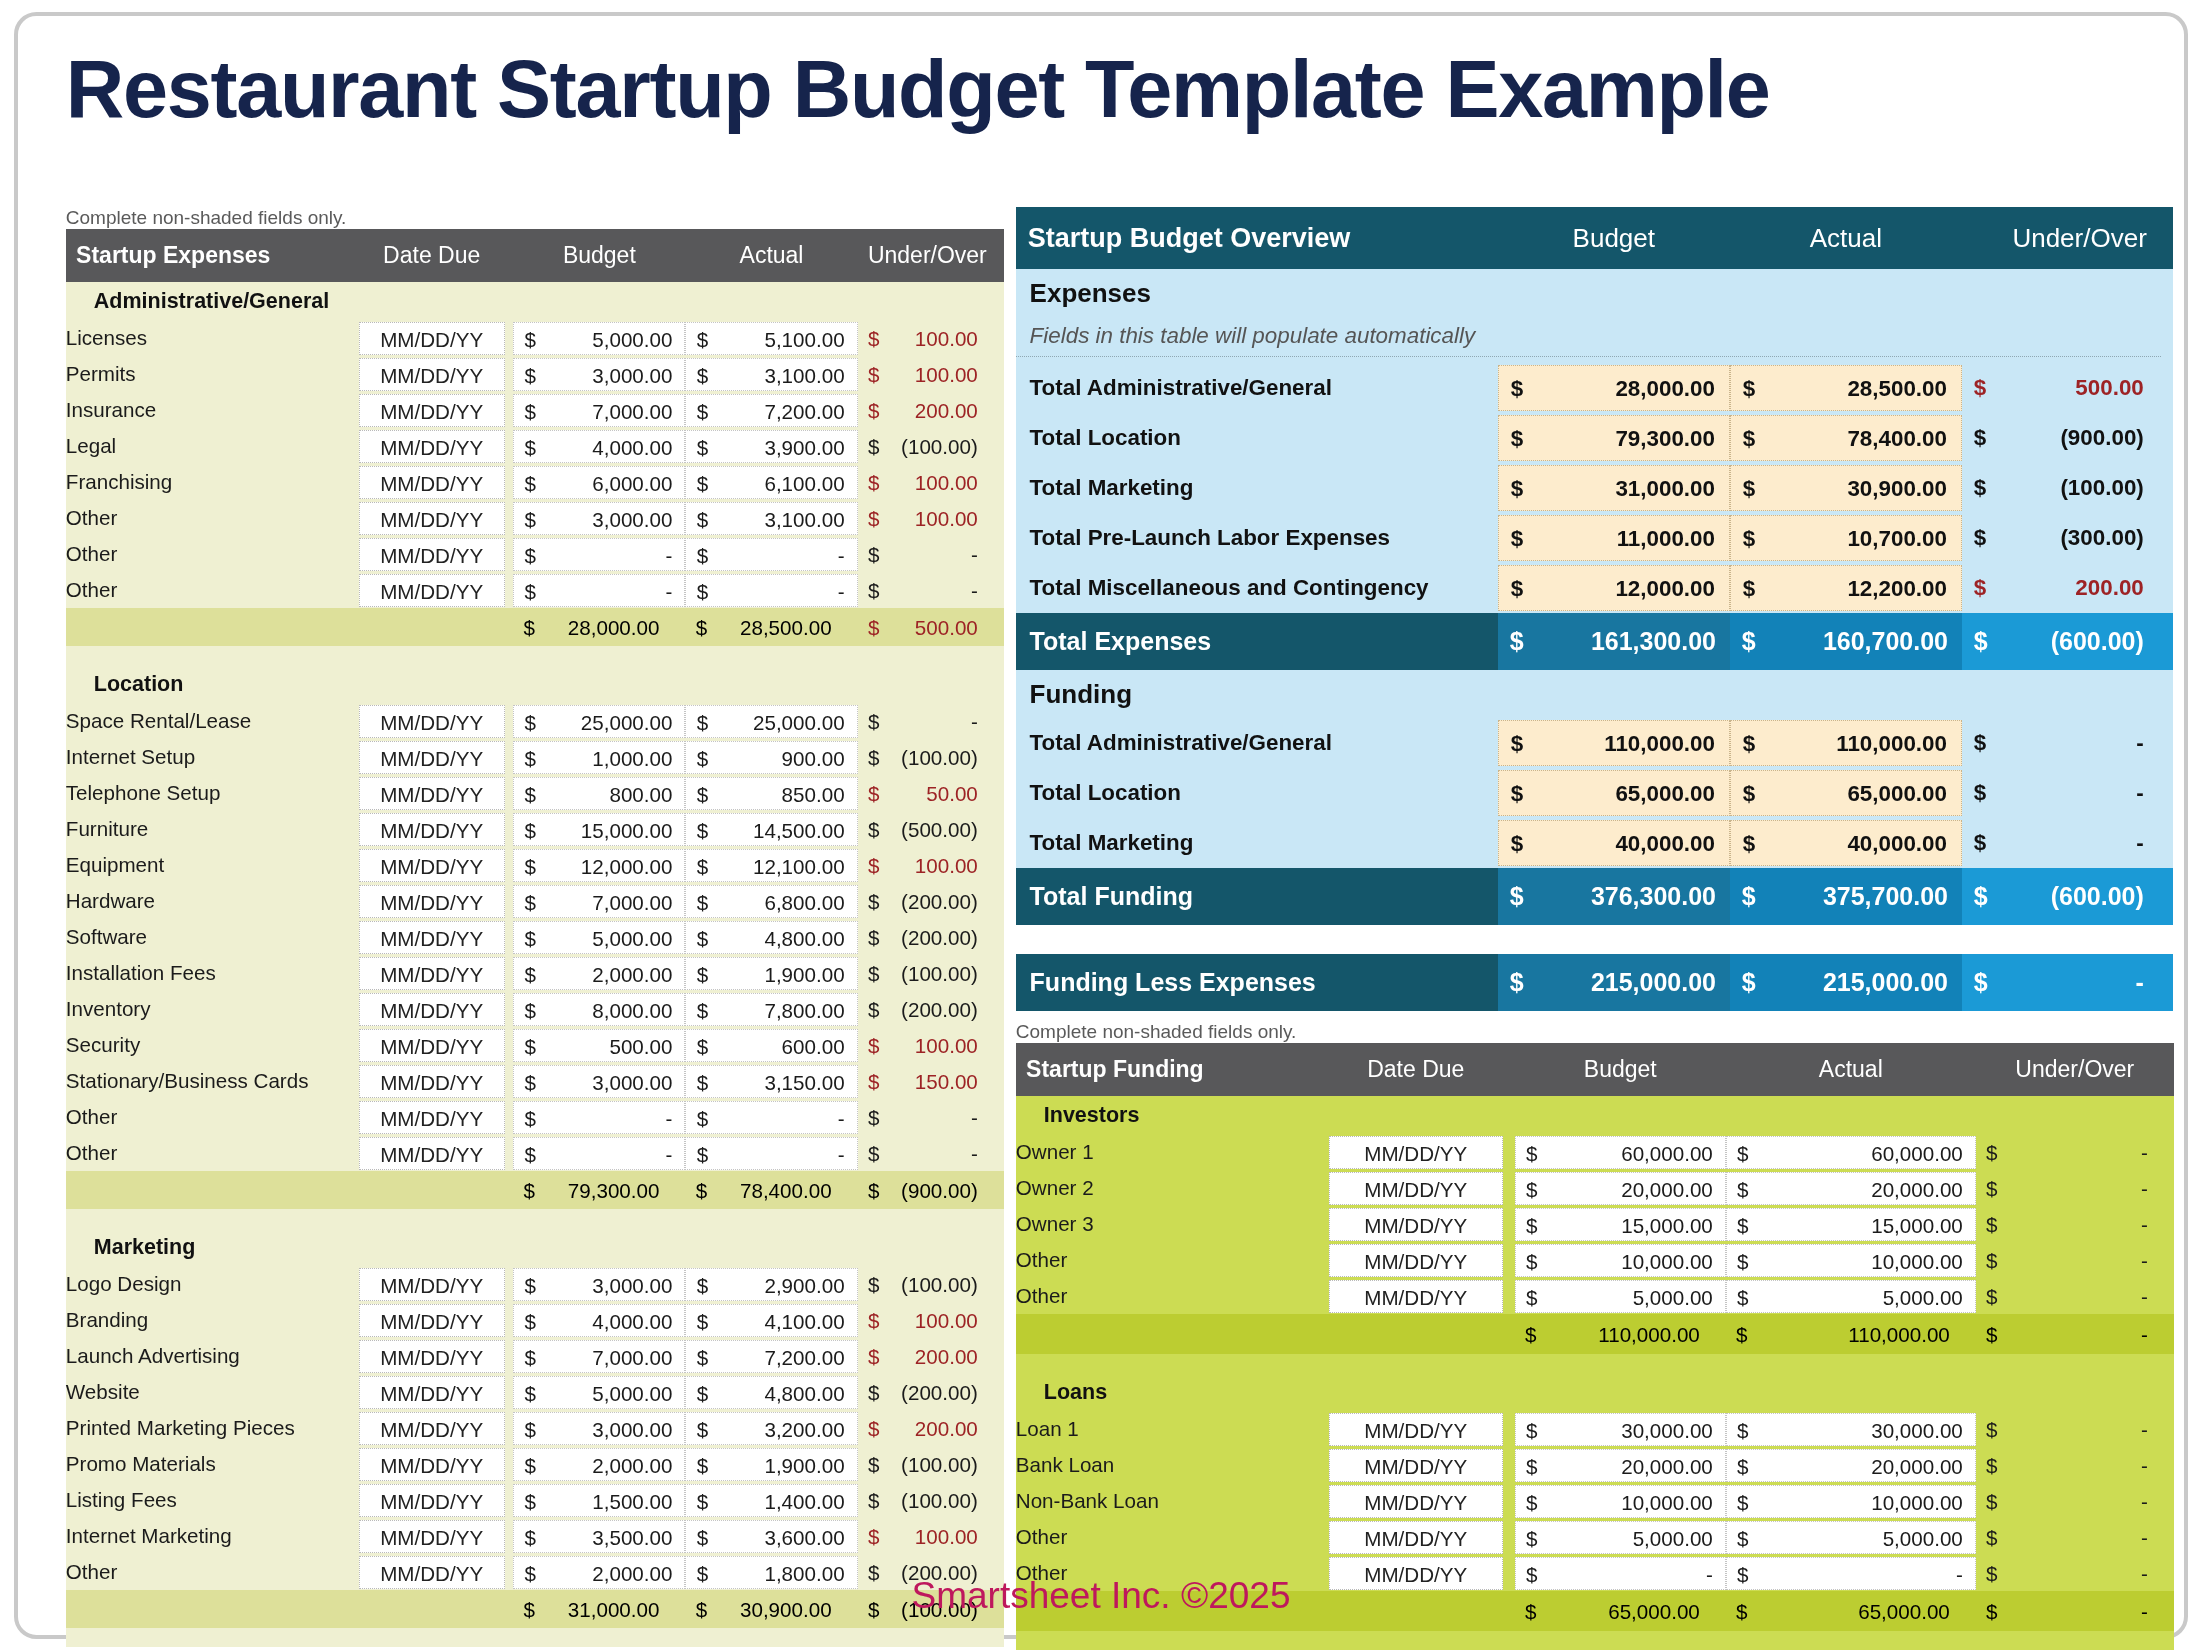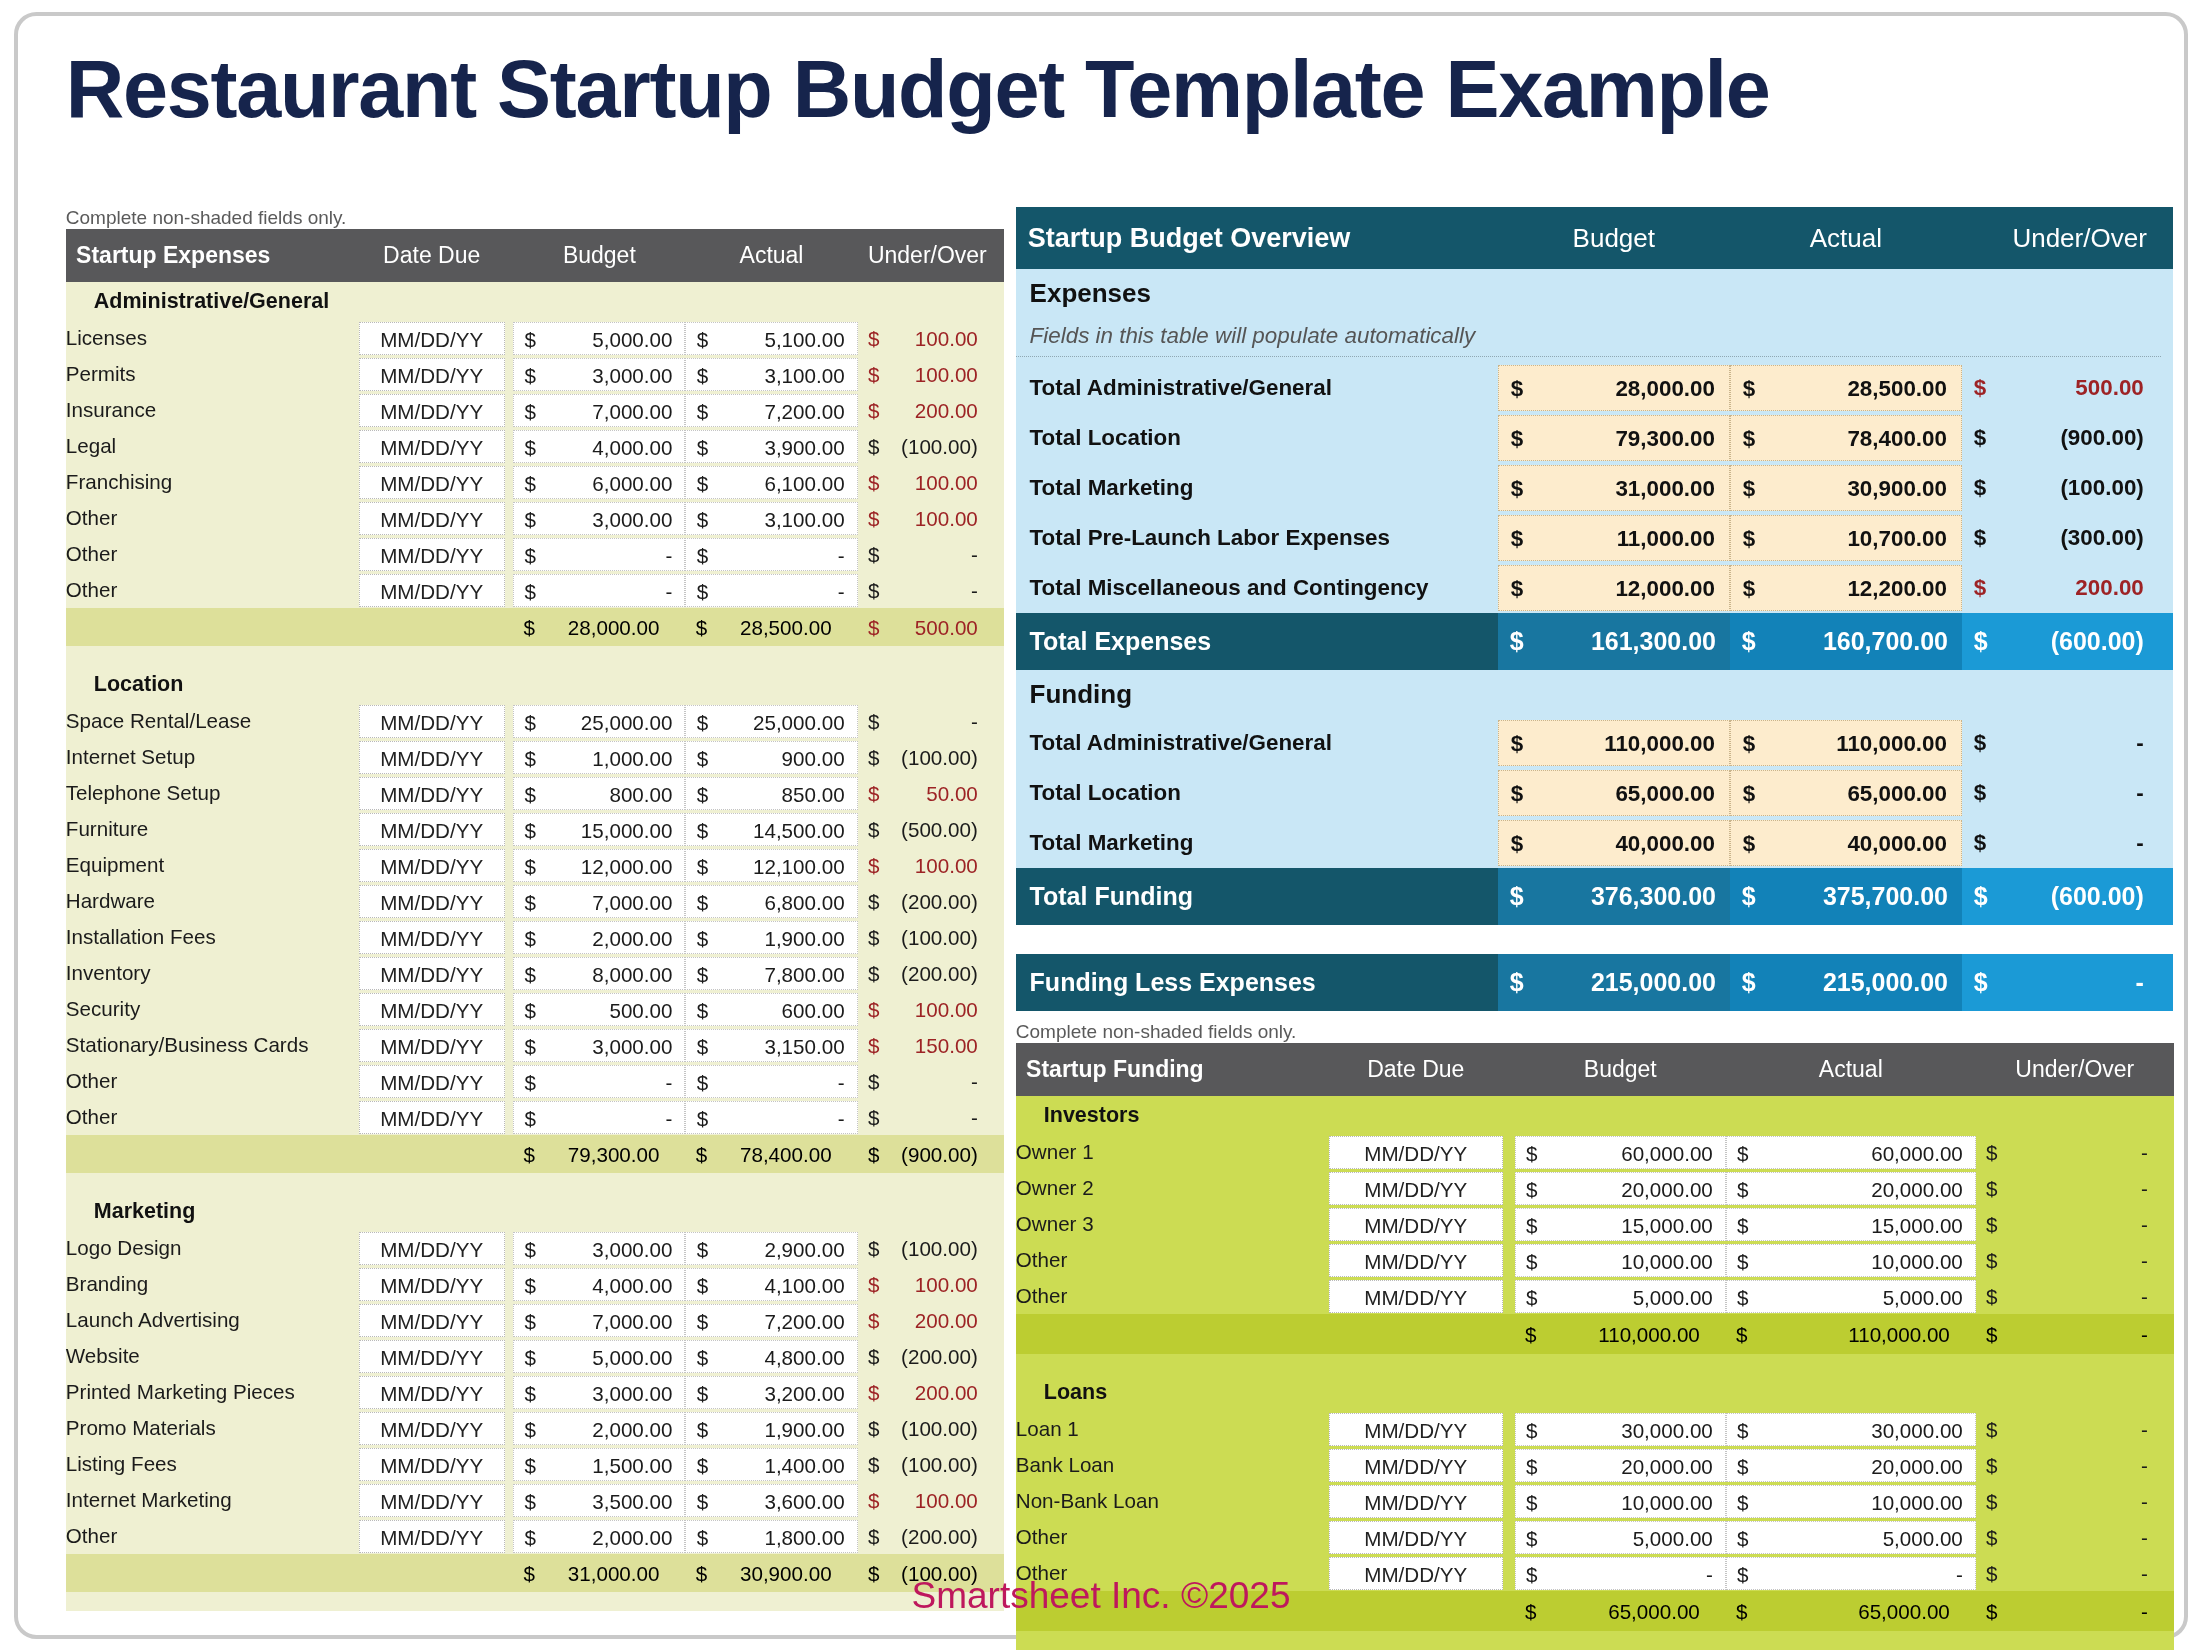--- a/index.html
+++ b/index.html
@@ -517,20 +517,44 @@
                 </div>
               </td>
               <td>
                 <div class="plain">
                   <span class="cur">$</span>
                   <span class="amt">(200.00)</span>
                 </div>
               </td>
             </tr>
             <tr class="row body">
+              <td class="lbl">Software</td>
+              <td>
+                <div class="datecell">MM/DD/YY</div>
+              </td>
+              <td>
+                <div class="moneycell">
+                  <span class="cur">$</span>
+                  <span class="amt">5,000.00</span>
+                </div>
+              </td>
+              <td>
+                <div class="moneycell">
+                  <span class="cur">$</span>
+                  <span class="amt">4,800.00</span>
+                </div>
+              </td>
+              <td>
+                <div class="plain">
+                  <span class="cur">$</span>
+                  <span class="amt">(200.00)</span>
+                </div>
+              </td>
+            </tr>
+            <tr class="row body">
               <td class="lbl">Installation Fees</td>
               <td>
                 <div class="datecell">MM/DD/YY</div>
               </td>
               <td>
                 <div class="moneycell">
                   <span class="cur">$</span>
                   <span class="amt">2,000.00</span>
                 </div>
               </td>

